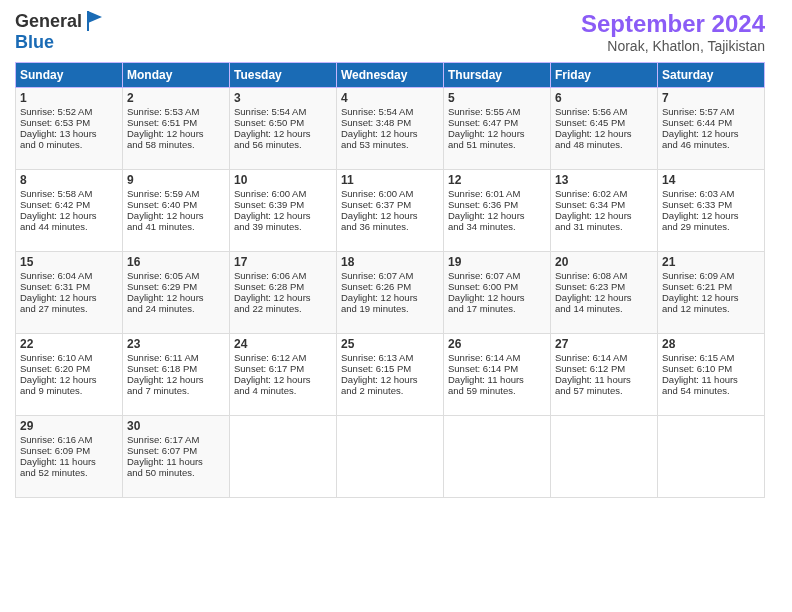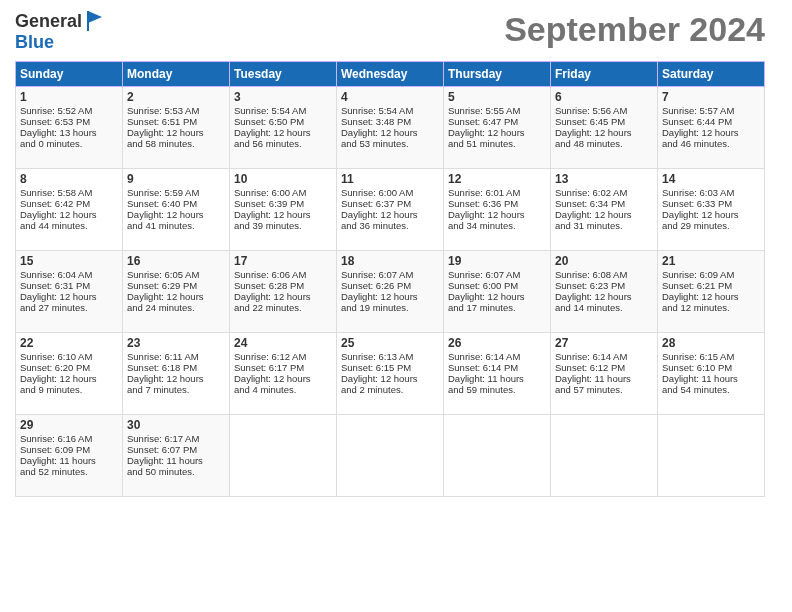--- a/index.html
+++ b/index.html
@@ -22,23 +22,23 @@
     }
     .logo {
       display: flex;
       align-items: center;
       gap: 2px;
     }
     .title-block {
       text-align: right;
     }
     .month-title {
-      font-size: 34px;
+      font-size: 24px;
       font-weight: bold;
-      color: #737373;
+      color: #8b5cf6;
     }
     .location {
       font-size: 14px;
       color: #555;
     }
     table {
       width: 100%;
       border-collapse: collapse;
       table-layout: fixed;
     }
@@ -87,20 +87,21 @@
         <svg width="22" height="22" viewBox="0 0 22 22" style="margin-left:2px;">
           <polygon points="4,1 18,7 4,13" fill="#1a6bb5"></polygon>
           <line x1="4" y1="1" x2="4" y2="21" stroke="#1a6bb5" stroke-width="2"></line>
         </svg>
       </div>
       <span style="font-size:18px;font-weight:bold;color:#1a6bb5;">Blue</span>
     </div>
   </div>
     <div class="title-block">
       <div class="month-title">September 2024</div>
+      <div class="location">Norak, Khatlon, Tajikistan</div>
     </div>
   </div>
 
   <table>
     <thead>
       <tr id="thead-row">
           <th>Sunday</th>
           <th>Monday</th>
           <th>Tuesday</th>
           <th>Wednesday</th>

